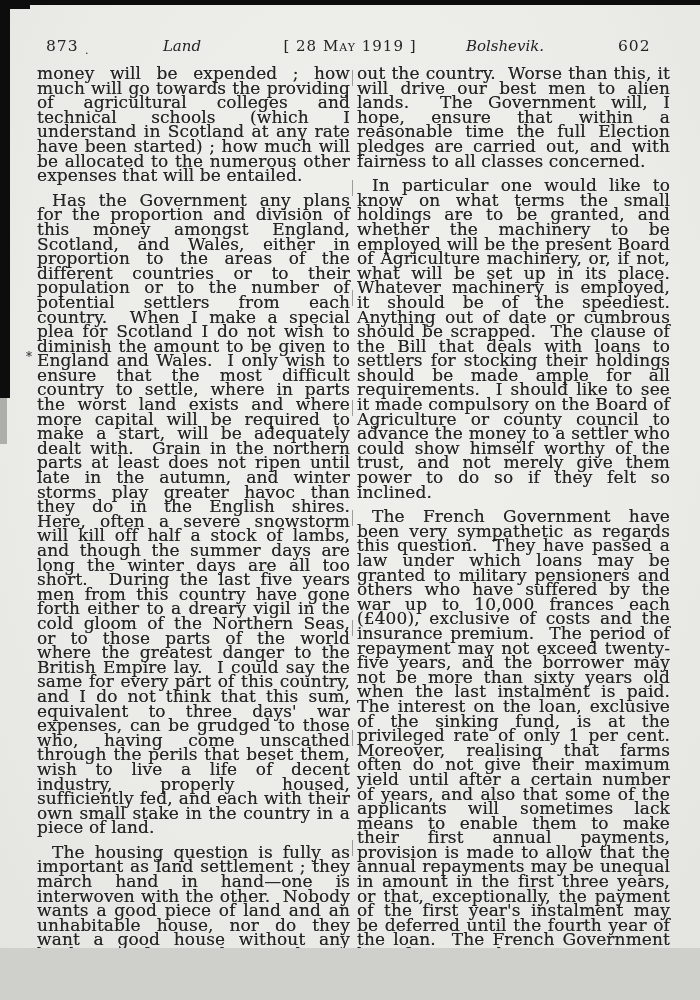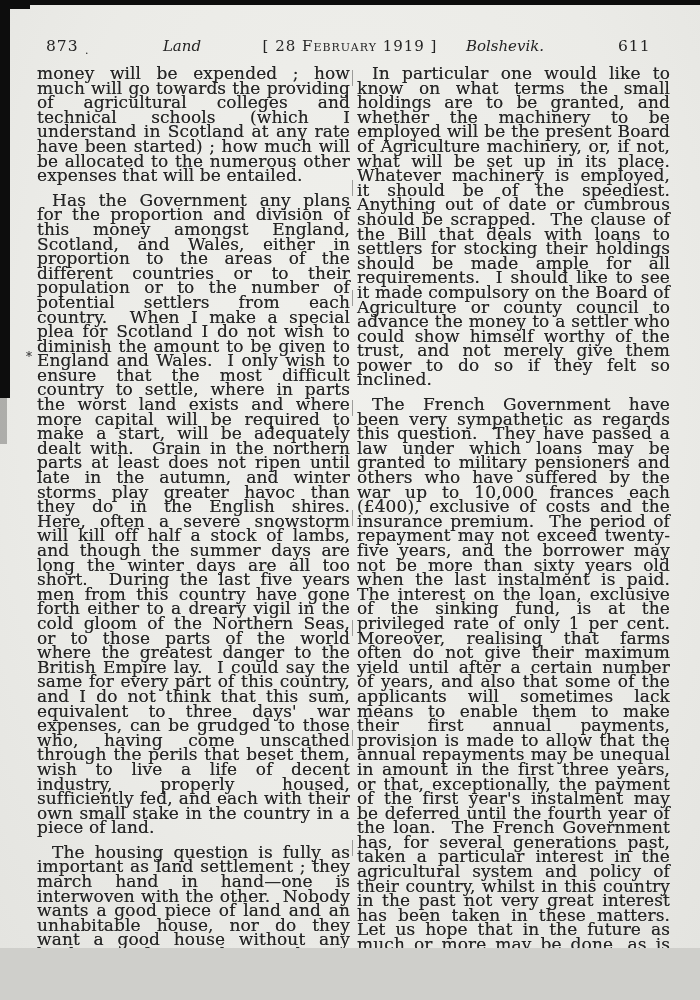--- a/index.html
+++ b/index.html
@@ -56,35 +56,36 @@
   <div class="art top-line"></div>
   <div class="art corner-block"></div>
   <div class="art left-bar"></div>
   <div class="left-bar-fade art"></div>
   <div class="art bottom-bar"></div>
   <div class="art bottom-bar-step"></div>
 
   <span class="hdr pagenum pn-left">873</span>
   <span class="hdr ink-speck">.</span>
   <span class="hdr runtitle rt-left">Land</span>
-  <span class="hdr hdr-date">[ 28 February 1919 ]</span>
+  <span class="hdr hdr-date">[ 28 May 1919 ]</span>
   <span class="hdr runtitle rt-right">Bolshevik.</span>
-  <span class="hdr pagenum pn-right">611</span>
+  <span class="hdr pagenum pn-right">602</span>
 
   <div class="divider"></div>
 
   <section class="col col-left">
     <p>money will be expended ; how much will go towards the providing of agricultural colleges and technical schools (which I understand in Scotland at any rate have been started) ; how much will be allocated to the numerous other expenses that will be entailed.</p>
     <p class="indent">Has the Government any plans for the proportion and division of this money amongst England, Scotland, and Wales, either in proportion to the areas of the different countries or to their population or to the number of potential settlers from each country.  When I make a special plea for Scotland I do not wish to diminish the amount to be given to England and Wales.  I only wish to ensure that the most difficult country to settle, where in parts the worst land exists and where more capital will be required to make a start, will be adequately dealt with.  Grain in the northern parts at least does not ripen until late in the autumn, and winter storms play greater havoc than they do in the English shires.  Here, often a severe snowstorm will kill off half a stock of lambs, and though the summer days are long the winter days are all too short.  During the last five years men from this country have gone forth either to a dreary vigil in the cold gloom of the Northern Seas, or to those parts of the world where the greatest danger to the British Empire lay.  I could say the same for every part of this country, and I do not think that this sum, equivalent to three days' war expenses, can be grudged to those who, having come unscathed through the perils that beset them, wish to live a life of decent industry, properly housed, sufficiently fed, and each with their own small stake in the country in a piece of land.</p>
     <p class="indent">The housing question is fully as important as land settlement ; they march hand in hand—one is interwoven with the other.  Nobody wants a good piece of land and an unhabitable house, nor do they want a good house without any land, even if it is only a garden.  I do not think, from reading the Bills and their accepted Amondments as far as they have gone, that any class is being unfairly treated or favoured.  But let us not waste too much time in quibbling over Amendments and discussing details ; there is the greatest need for these Bills to be carried into immediate and practical effect.  If there is further delay suspicions will be aroused, and Bolshevik tendencies increased through-</p>
   </section>
 
   <span class="margin-asterisk">*</span>
 
   <section class="col col-right">
+    <p>out the country.  Worse than this, it will drive our best men to alien lands.  The Government will, I hope, ensure that within a reasonable time the full Election pledges are carried out, and with fairness to all classes concerned.</p>
     <p class="indent">In particular one would like to know on what terms the small holdings are to be granted, and whether the machinery to be employed will be the present Board of Agriculture machinery, or, if not, what will be set up in its place.  Whatever machinery is employed, it should be of the speediest.  Anything out of date or cumbrous should be scrapped.  The clause of the Bill that deals with loans to settlers for stocking their holdings should be made ample for all requirements.  I should like to see it made compulsory on the Board of Agriculture or county council to advance the money to a settler who could show himself worthy of the trust, and not merely give them power to do so if they felt so inclined.</p>
     <p class="indent">The French Government have been very sympathetic as regards this question.  They have passed a law under which loans may be granted to military pensioners and others who have suffered by the war up to 10,000 frances each (£400), exclusive of costs and the insurance premium.  The period of repayment may not exceed twenty-five years, and the borrower may not be more than sixty years old when the last instalment is paid.  The interest on the loan, exclusive of the sinking fund, is at the privileged rate of only 1 per cent.  Moreover, realising that farms often do not give their maximum yield until after a certain number of years, and also that some of the applicants will sometimes lack means to enable them to make their first annual payments, provision is made to allow that the annual repayments may be unequal in amount in the first three years, or that, exceptionally, the payment of the first year's instalment may be deferred until the fourth year of the loan.  The French Government has, for several generations past, taken a particular interest in the agricultural system and policy of their country, whilst in this country in the past not very great interest has been taken in these matters.  Let us hope that in the future as much or more may be done, as is being done by the French Government for their returned soldiers and sailors.</p>
     <p class="indent">
       <span>In the last place I should like to autumn what I think is a </span><span class="italic">sine quâ non</span><span> for successful</span>
     </p>
   </section>
 
   <span class="ftr press-mark">(D 1589)</span>
   <span class="ftr signature">A 2</span>
 

